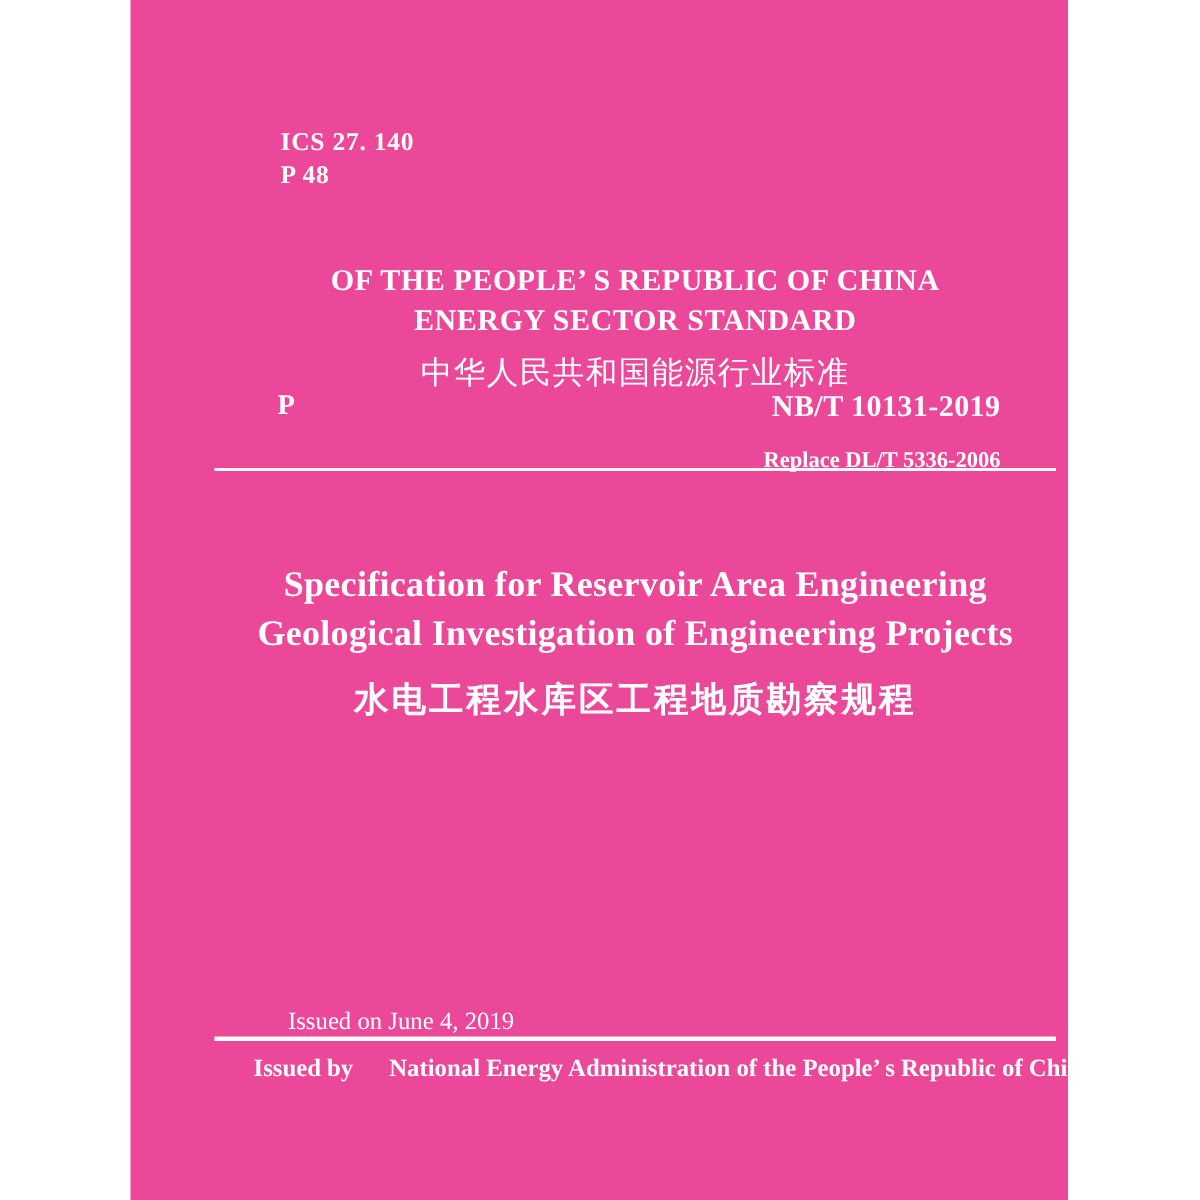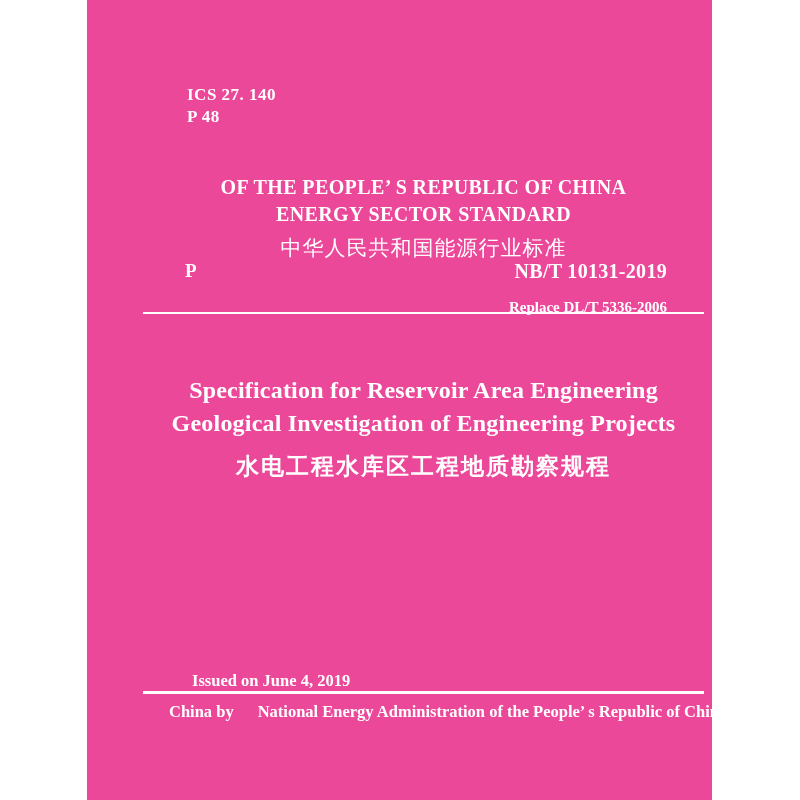--- a/index.html
+++ b/index.html
@@ -87,21 +87,21 @@
     font-size:23px;font-weight:bold;
     margin-top:11px;
     letter-spacing:2px;
     font-family:"Liberation Sans","DejaVu Sans",sans-serif;
   }
 
   
   .dates{
     left:105px;right:47px;top:671px;
     display:flex;justify-content:space-between;
-    font-size:16.5px;font-weight:bold;
+    font-size:16.5px;font-weight:normal;
   }
 
   
   .issuedby{
     left:56px;right:8px;top:702px;
     text-align:center;
     padding-left:26px;
     font-size:16.5px;font-weight:bold;
     white-space:nowrap;
   }
@@ -141,17 +141,17 @@
       <div class="t-cn">水电工程水库区工程地质勘察规程</div>
     </div>
 
     <div class="dates">
       <span>Issued on June 4, 2019</span>
     </div>
 
     <div class="rule rule-bottom"></div>
 
     <div class="issuedby">
-      <span>China by</span><span class="gap"></span><span>National Energy Administration of the People’ s Republic of China</span>
+      <span>Issued by</span><span class="gap"></span><span>National Energy Administration of the People’ s Republic of China</span>
     </div>
 
   </div>
 </div>
 
 </body></html>

